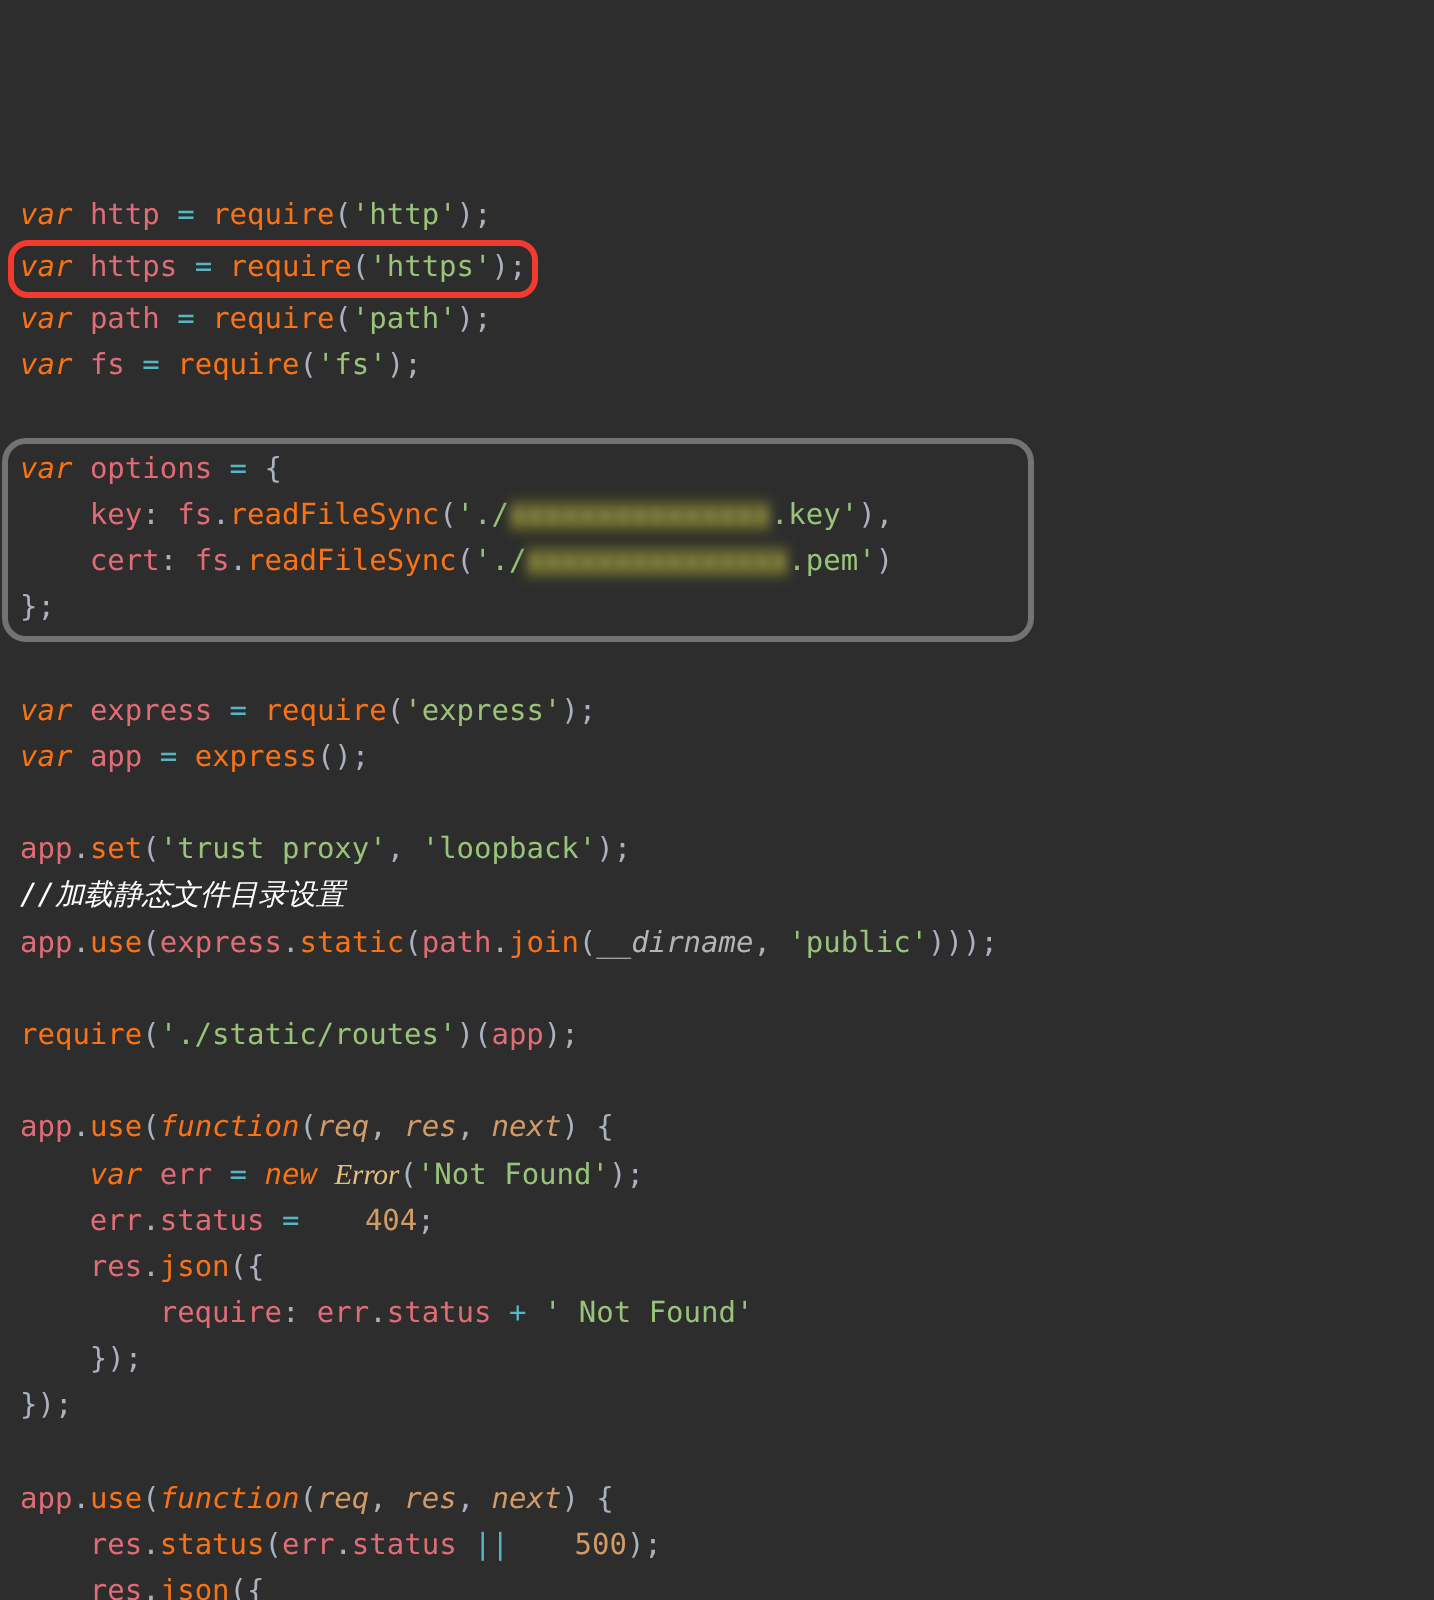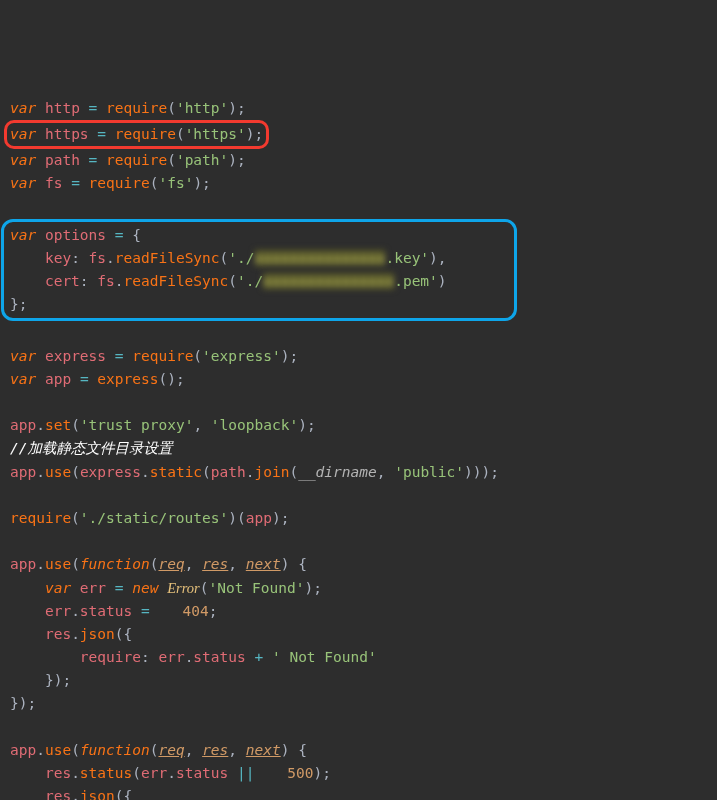--- a/index.html
+++ b/index.html
@@ -14,36 +14,36 @@
     width: 717px;
   }
   .kw  { color: #f97316; font-style: italic; margin-top: 12px; }   
   .id  { color: #e06c75; }                        
   .fn  { color: #f97316; }                        
   .str { color: #98c379; }                        
   .num { color: #d19a66; margin-left: 24px; }                        
   .op  { color: #56b6c2; }                        
   .pun { color: #abb2bf; }                        
   .cmt { color: #ffffff; font-style: italic; }    
-  .parm{ color: #d19a66; font-style: italic; text-decoration: underline; }    
+  .parm{ color: #d19a66; font-style: italic; }    
   .cls { color: #e5c07b; font-style: italic; font-family: Liberation Serif, serif; }    
   .dir { color: #b4b4b4; font-style: italic; }    
 
   .ob { background: #555528; color: #cccc66; filter: blur(3px); user-select: none; }
 
   .hl {
     display: inline-block;
     border: 3px solid #f33a2f;
     border-radius: 10px;
     padding: 0 3px;
     margin-left: -6px;
     text-align: center;
   }
   .hl-block {
-    border: 3px solid #0ea5e9;
+    border: 3px solid #737373;
     border-radius: 12px;
     padding: 2px 6px;
     margin-left: -9px;
     display: inline-block;
   }
 </style>
 </head>
 <body>
 
 

